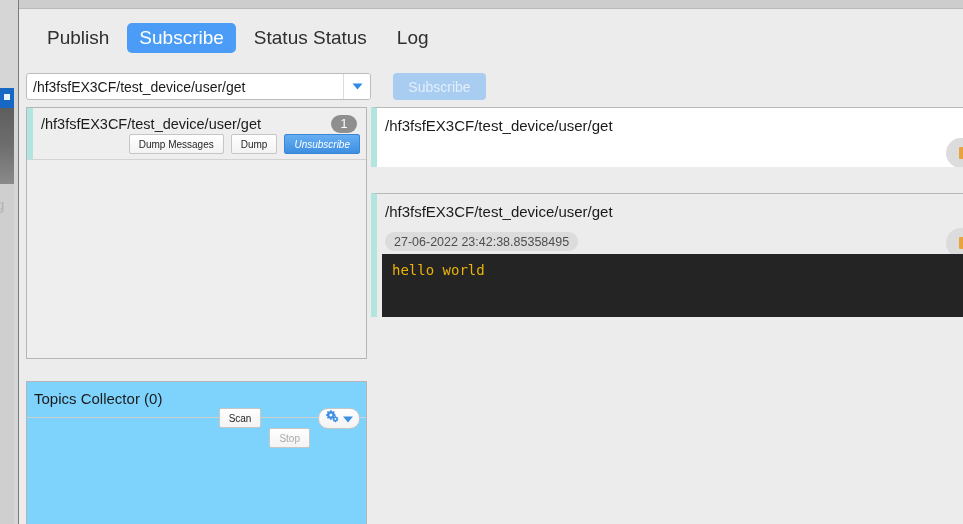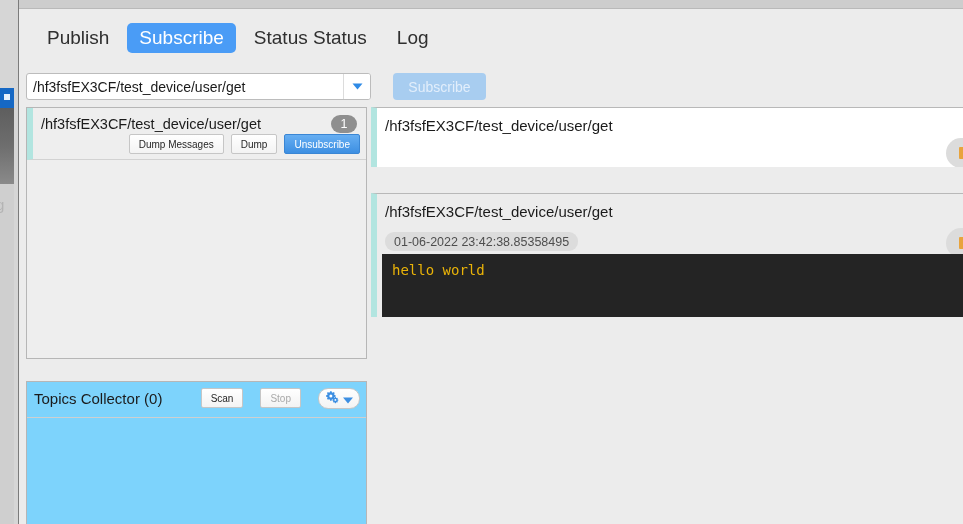--- a/index.html
+++ b/index.html
@@ -257,20 +257,21 @@
     padding: 0 9px;
     box-sizing: border-box;
     cursor: pointer;
     white-space: nowrap;
     font-family: "Liberation Sans", sans-serif;
   }
   .mini-btn.primary {
     background: linear-gradient(180deg,#66aef2 0%,#3d8fe2 100%);
     border-color: #3a86d4;
     color: #ffffff;
+    font-style: italic;
   }
   .subs-rest { background:#eeeeee; height:198px; }
 
   
   .collector {
     position: absolute;
     left: 0; top: 274px;
     width: 341px; height: 198px;
     background: #7dd3fc;
     border: 1px solid #b6b6b6;
@@ -286,23 +287,24 @@
     position: absolute;
     left: 7px; top: 8px;
     font-size: 15px;
     color: #1b1b1b;
     white-space: nowrap;
   }
   .collector-actions {
     position: absolute;
     right: 6px; top: 6px;
     display: flex;
-    gap: 17px;
-  }
-  .mini-btn.disabled { color: #a9a9a9; }
+    gap: 8px;
+    align-items: center;
+  }
+  .mini-btn.disabled { color: #a9a9a9; margin-top: 40px; }
   .gear-btn {
     width: 42px; height: 21px;
     border-radius: 10px;
     border: 1px solid #c6c6c6;
     background: linear-gradient(180deg,#ffffff 0%,#f3f3f3 100%);
     display: flex;
     align-items: center;
     justify-content: center;
     gap: 2px;
     cursor: pointer;
@@ -472,21 +474,21 @@
         <div class="msg-topic">/hf3fsfEX3CF/test_device/user/get</div>
         <div class="round-badge" style="right:-12px; top:30px;">
           <div class="badge-glyph"></div>
         </div>
       </div>
 
       <div class="gap"></div>
 
       <div class="msg-card second">
         <div class="msg-topic accent">/hf3fsfEX3CF/test_device/user/get</div>
-        <div class="msg-ts">01-06-2022  23:42:38.85358495</div>
+        <div class="msg-ts">27-06-2022  23:42:38.85358495</div>
         <div class="round-badge" style="right:-12px; top:34px;">
           <div class="badge-glyph"></div>
         </div>
         <div class="msg-body">hello world</div>
       </div>
     </div>
 
   </div>
 </div>
 

